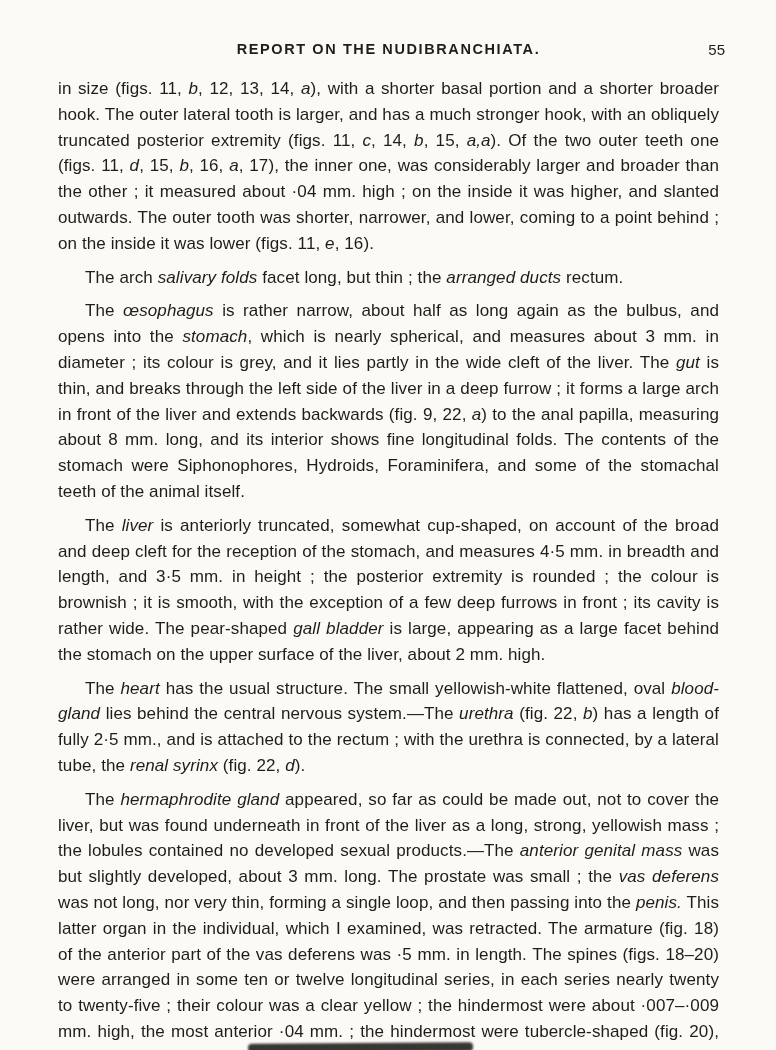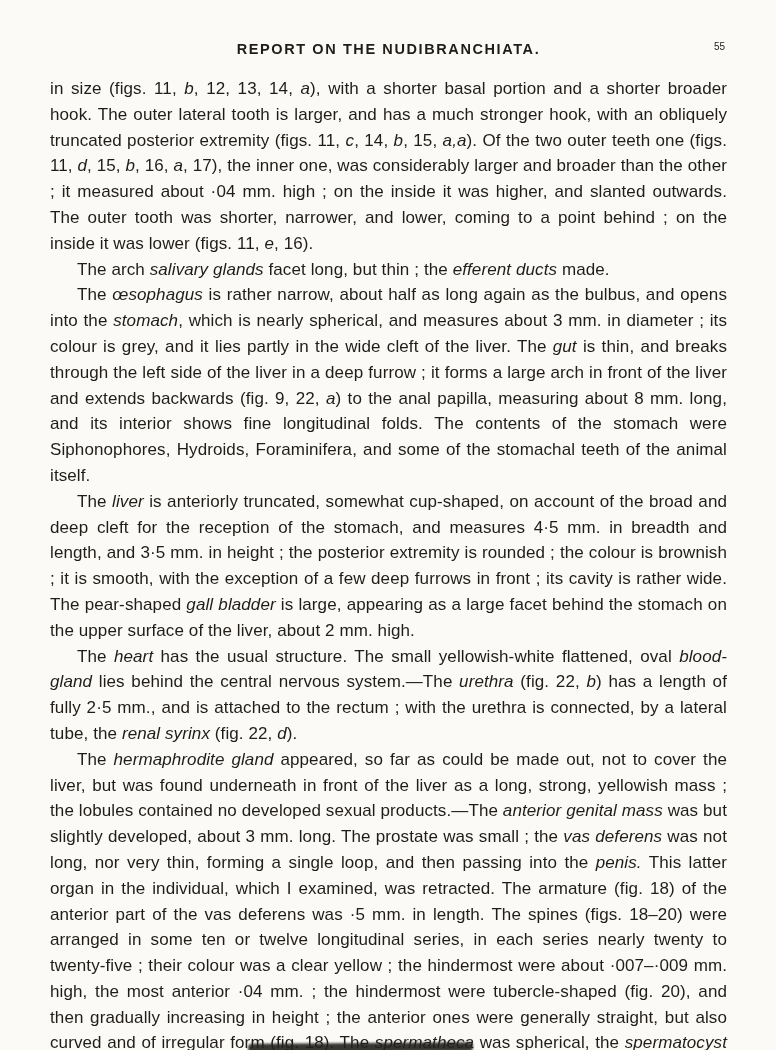--- a/index.html
+++ b/index.html
@@ -27,30 +27,30 @@
   .running-head {
     font-size: 14.5px;
     font-weight: 700;
     letter-spacing: 1.6px;
     white-space: nowrap;
   }
   .page-number {
     position: absolute;
     right: 2px;
     top: 1px;
-    font-size: 10px;
+    font-size: 15px;
   }
   .body-text {
     font-size: 17px;
     line-height: 25.8px;
     text-align: justify;
     letter-spacing: 0.1px;
   }
   .para {
-    margin: 0;
+    margin: 8px;
     padding: 0;
   }
   .para.indent {
     text-indent: 27px;
   }
   .para i {
     font-style: italic;
   }
   .scan-artifact {
     position: absolute;
@@ -68,20 +68,20 @@
 </head>
 <body>
 
 <div class="page">
   <div class="header">
     <span class="running-head">REPORT ON THE NUDIBRANCHIATA.</span>
     <span class="page-number">55</span>
   </div>
   <div class="body-text">
       <p class="para"><span>in size (figs. 11, </span><i>b</i><span>, 12, 13, 14, </span><i>a</i><span>), with a shorter basal portion and a shorter broader hook. The outer lateral tooth is larger, and has a much stronger hook, with an obliquely truncated posterior extremity (figs. 11, </span><i>c</i><span>, 14, </span><i>b</i><span>, 15, </span><i>a,a</i><span>).  Of the two outer teeth one (figs. 11, </span><i>d</i><span>, 15, </span><i>b</i><span>, 16, </span><i>a</i><span>, 17), the inner one, was considerably larger and broader than the other ; it measured about ·04 mm. high ; on the inside it was higher, and slanted outwards.  The outer tooth was shorter, narrower, and lower, coming to a point behind ; on the inside it was lower (figs. 11, </span><i>e</i><span>, 16).</span></p>
-      <p class="para indent"><span>The arch </span><i>salivary glands</i><span> facet long, but thin ; the </span><i>efferent ducts</i><span> made.</span></p>
+      <p class="para indent"><span>The arch </span><i>salivary folds</i><span> facet long, but thin ; the </span><i>arranged ducts</i><span> rectum.</span></p>
       <p class="para indent"><span>The </span><i>œsophagus</i><span> is rather narrow, about half as long again as the bulbus, and opens into the </span><i>stomach</i><span>, which is nearly spherical, and measures about 3 mm. in diameter ; its colour is grey, and it lies partly in the wide cleft of the liver.  The </span><i>gut</i><span> is thin, and breaks through the left side of the liver in a deep furrow ; it forms a large arch in front of the liver and extends backwards (fig. 9, 22, </span><i>a</i><span>) to the anal papilla, measuring about 8 mm. long, and its interior shows fine longitudinal folds.  The contents of the stomach were Siphonophores, Hydroids, Foraminifera, and some of the stomachal teeth of the animal itself.</span></p>
       <p class="para indent"><span>The </span><i>liver</i><span> is anteriorly truncated, somewhat cup-shaped, on account of the broad and deep cleft for the reception of the stomach, and measures 4·5 mm. in breadth and length, and 3·5 mm. in height ; the posterior extremity is rounded ; the colour is brownish ; it is smooth, with the exception of a few deep furrows in front ; its cavity is rather wide. The pear-shaped </span><i>gall bladder</i><span> is large, appearing as a large facet behind the stomach on the upper surface of the liver, about 2 mm. high.</span></p>
       <p class="para indent"><span>The </span><i>heart</i><span> has the usual structure.  The small yellowish-white flattened, oval </span><i>blood-gland</i><span> lies behind the central nervous system.—The </span><i>urethra</i><span> (fig. 22, </span><i>b</i><span>) has a length of fully 2·5 mm., and is attached to the rectum ; with the urethra is connected, by a lateral tube, the </span><i>renal syrinx</i><span> (fig. 22, </span><i>d</i><span>).</span></p>
       <p class="para indent"><span>The </span><i>hermaphrodite gland</i><span> appeared, so far as could be made out, not to cover the liver, but was found underneath in front of the liver as a long, strong, yellowish mass ; the lobules contained no developed sexual products.—The </span><i>anterior genital mass</i><span> was but slightly developed, about 3 mm. long.  The prostate was small ; the </span><i>vas deferens</i><span> was not long, nor very thin, forming a single loop, and then passing into the </span><i>penis.</i><span>  This latter organ in the individual, which I examined, was retracted.  The armature (fig. 18) of the anterior part of the vas deferens was ·5 mm. in length.  The spines (figs. 18–20) were arranged in some ten or twelve longitudinal series, in each series nearly twenty to twenty-five ; their colour was a clear yellow ; the hindermost were about ·007–·009 mm. high, the most anterior ·04 mm. ; the hindermost were tubercle-shaped (fig. 20), and then gradually increasing in height ; the anterior ones were generally straight, but also curved and of irregular form (fig. 18).  The </span><i>spermatheca</i><span> was spherical, the </span><i>spermatocyst</i><span> sac-like.  The </span><i>mucous gland</i><span> was whitish in colour.</span></p>
     </div>
   <div class="scan-artifact"></div>
 </div>
 
 </body></html>

